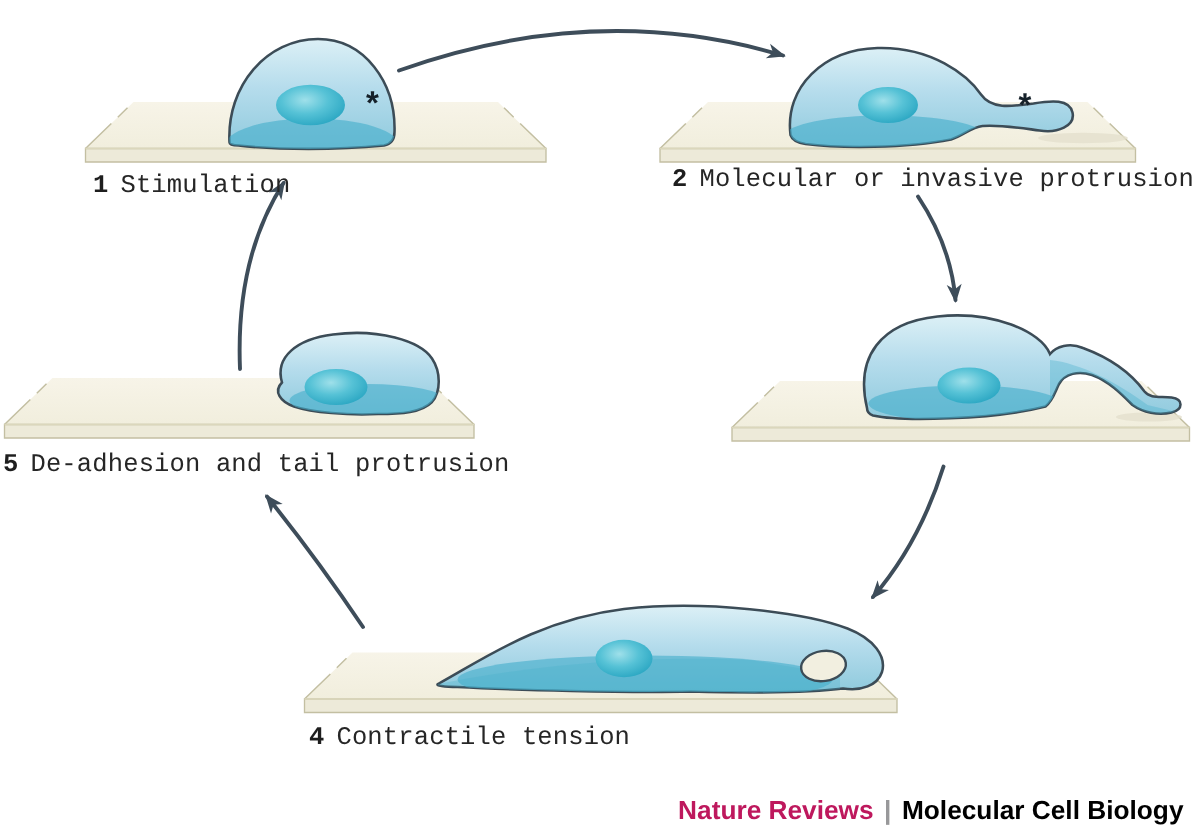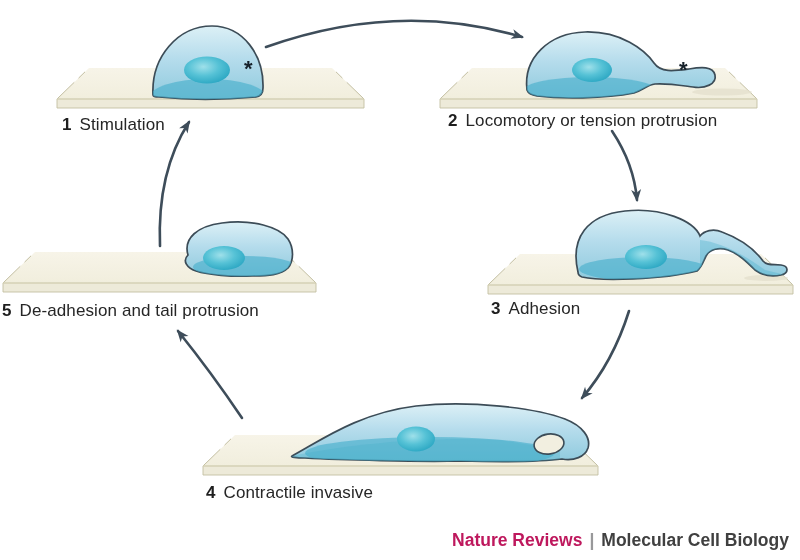--- a/index.html
+++ b/index.html
@@ -4,31 +4,32 @@
 <style>
   html,body{margin:0;padding:0;background:#ffffff;}
   #stage{
     position:relative;width:800px;height:560px;background:#ffffff;overflow:hidden;
     font-family:"Liberation Sans", sans-serif;
   }
   #art{position:absolute;left:0;top:0;}
   .step-label{
     position:absolute;font-size:17px;color:#262626;white-space:nowrap;line-height:21px;
     letter-spacing:0.1px;
+    font-family:Liberation Mono, monospace;
   }
   .step-label .num{font-weight:bold;margin-right:8px;color:#1e1e1e;}
   .cell-marker{
     position:absolute;font-size:22px;font-weight:bold;color:#16212a;line-height:1;
   }
   #footer{
     position:absolute;right:11px;top:530px;font-size:17.5px;font-weight:bold;white-space:nowrap;
   }
   #footer .journal{color:#be185d;}
   #footer .sep{color:#98989a;margin:0 7px;font-weight:bold;}
-  #footer .pub{color:#404040;}
+  #footer .pub{color:#000000;}
 </style>
 </head>
 <body>
 
 <div id="stage">
 
   <svg id="art" width="800" height="560" viewBox="0 0 800 560">
     <defs>
       <linearGradient id="cellGrad" x1="0" y1="0" x2="0" y2="1">
         <stop offset="0" stop-color="#dcf0f6"></stop>
@@ -175,27 +176,24 @@
     <path d="M160,246 Q157,172 189,122" fill="none" stroke="#3e4d5a" stroke-width="2.6" stroke-linecap="round" marker-end="url(#ah)"></path>
   </svg>
 
   <span class="cell-marker" style="left:244px;top:58px;">*</span>
   <span class="cell-marker" style="left:679px;top:59px;">*</span>
 
   <div class="step-label" style="left:62px;top:114px;">
     <span class="num">1</span><span>Stimulation</span>
   </div>
   <div class="step-label" style="left:448px;top:110px;">
-    <span class="num">2</span><span>Locomotory or tension protrusion</span>
-  </div>
-  <div class="step-label" style="left:491px;top:298px;">
-    <span class="num">3</span><span>Adhesion</span>
+    <span class="num">2</span><span>Molecular or invasive protrusion</span>
   </div>
   <div class="step-label" style="left:206px;top:482px;">
-    <span class="num">4</span><span>Contractile invasive</span>
+    <span class="num">4</span><span>Contractile tension</span>
   </div>
   <div class="step-label" style="left:2px;top:300px;">
     <span class="num">5</span><span>De-adhesion and tail protrusion</span>
   </div>
 
   <div id="footer">
     <span class="journal">Nature Reviews</span><span class="sep">|</span><span class="pub">Molecular Cell Biology</span>
   </div>
 
 </div>

